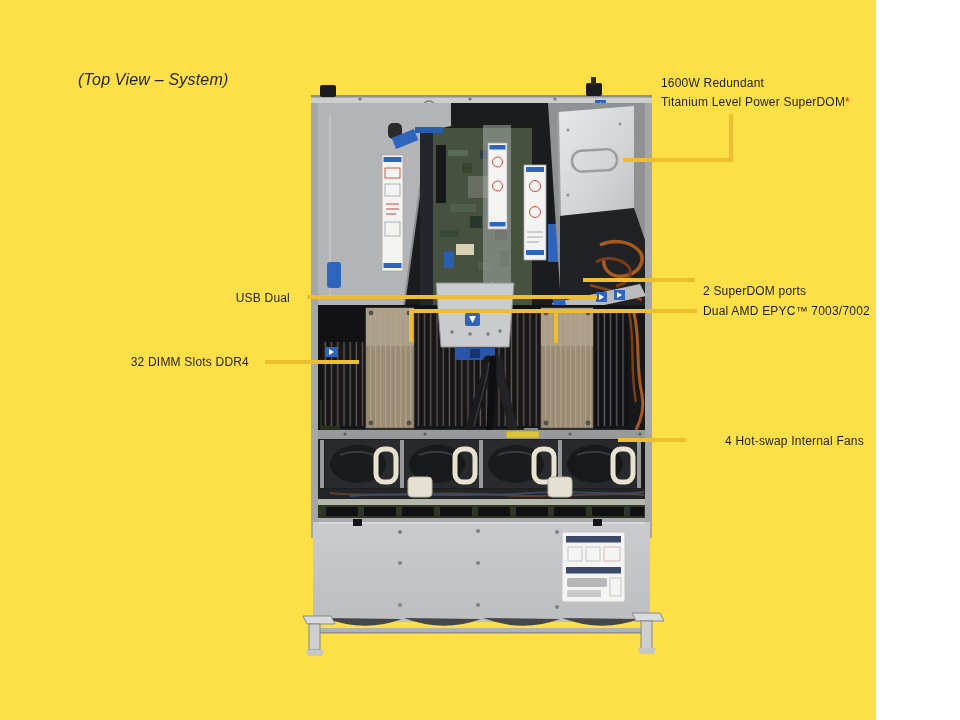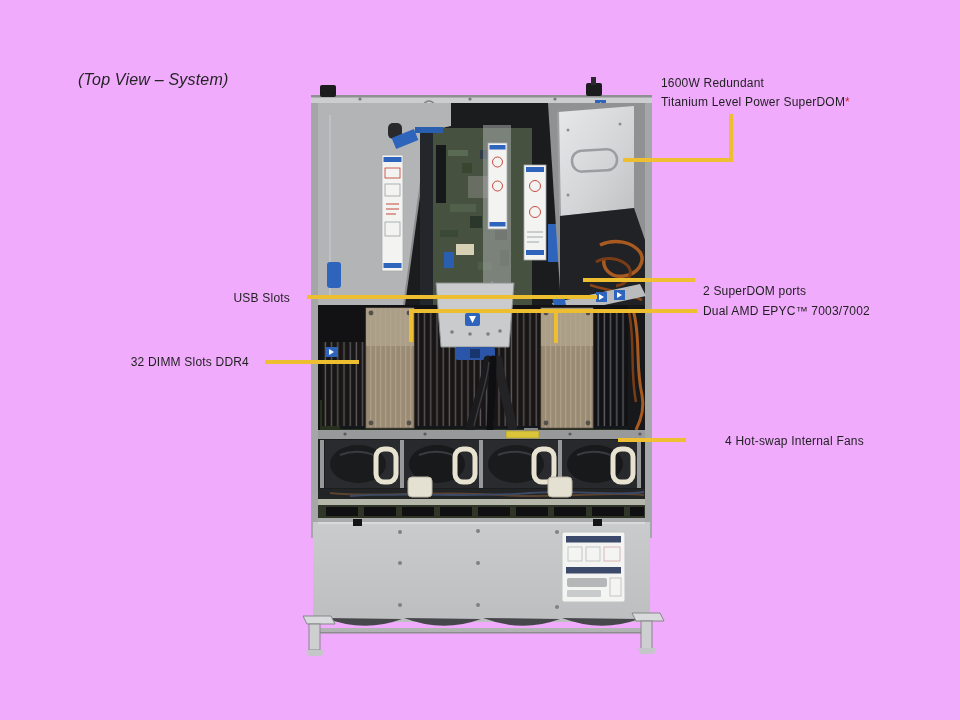--- a/index.html
+++ b/index.html
@@ -1,19 +1,19 @@
 <!DOCTYPE html>
 <html><head>
 <meta charset="utf-8">
 <style>
   html,body{margin:0;padding:0;}
   .page{
     position:relative;
-    width:960px;height:720px;
-    background:#f0abfc;
+    width:876px;height:720px;
+    background:#fde047;
     overflow:hidden;
     font-family:"Liberation Sans", sans-serif;
   }
   .art{position:absolute;left:0;top:0;}
   .lbl{
     position:absolute;
     font-size:12px;
     line-height:19px;
     letter-spacing:.2px;
     color:#1f1f1f;
@@ -349,21 +349,21 @@
 
   <div class="lbl title" style="left:78px;top:70px;">(Top View – System)</div>
 
   <div class="lbl" style="left:661px;top:74px;">
     <div>1600W Redundant</div>
     <div><span>Titanium Level Power SuperDOM</span><span class="red">*</span></div>
   </div>
 
   <div class="lbl" style="left:703px;top:270px;margin-top:12px;">2 SuperDOM ports</div>
 
-  <div class="lbl right" style="left:140px;top:289px;width:150px;">USB Slots</div>
+  <div class="lbl right" style="left:140px;top:289px;width:150px;">USB Dual</div>
 
   <div class="lbl" style="left:703px;top:302px;">
     <div>Dual AMD EPYC™ 7003/7002</div>
   </div>
 
   <div class="lbl right" style="left:89px;top:353px;width:160px;">32 DIMM Slots DDR4</div>
 
   <div class="lbl" style="left:697px;top:432px;margin-left:28px;">4 Hot-swap Internal Fans</div>
 
 

